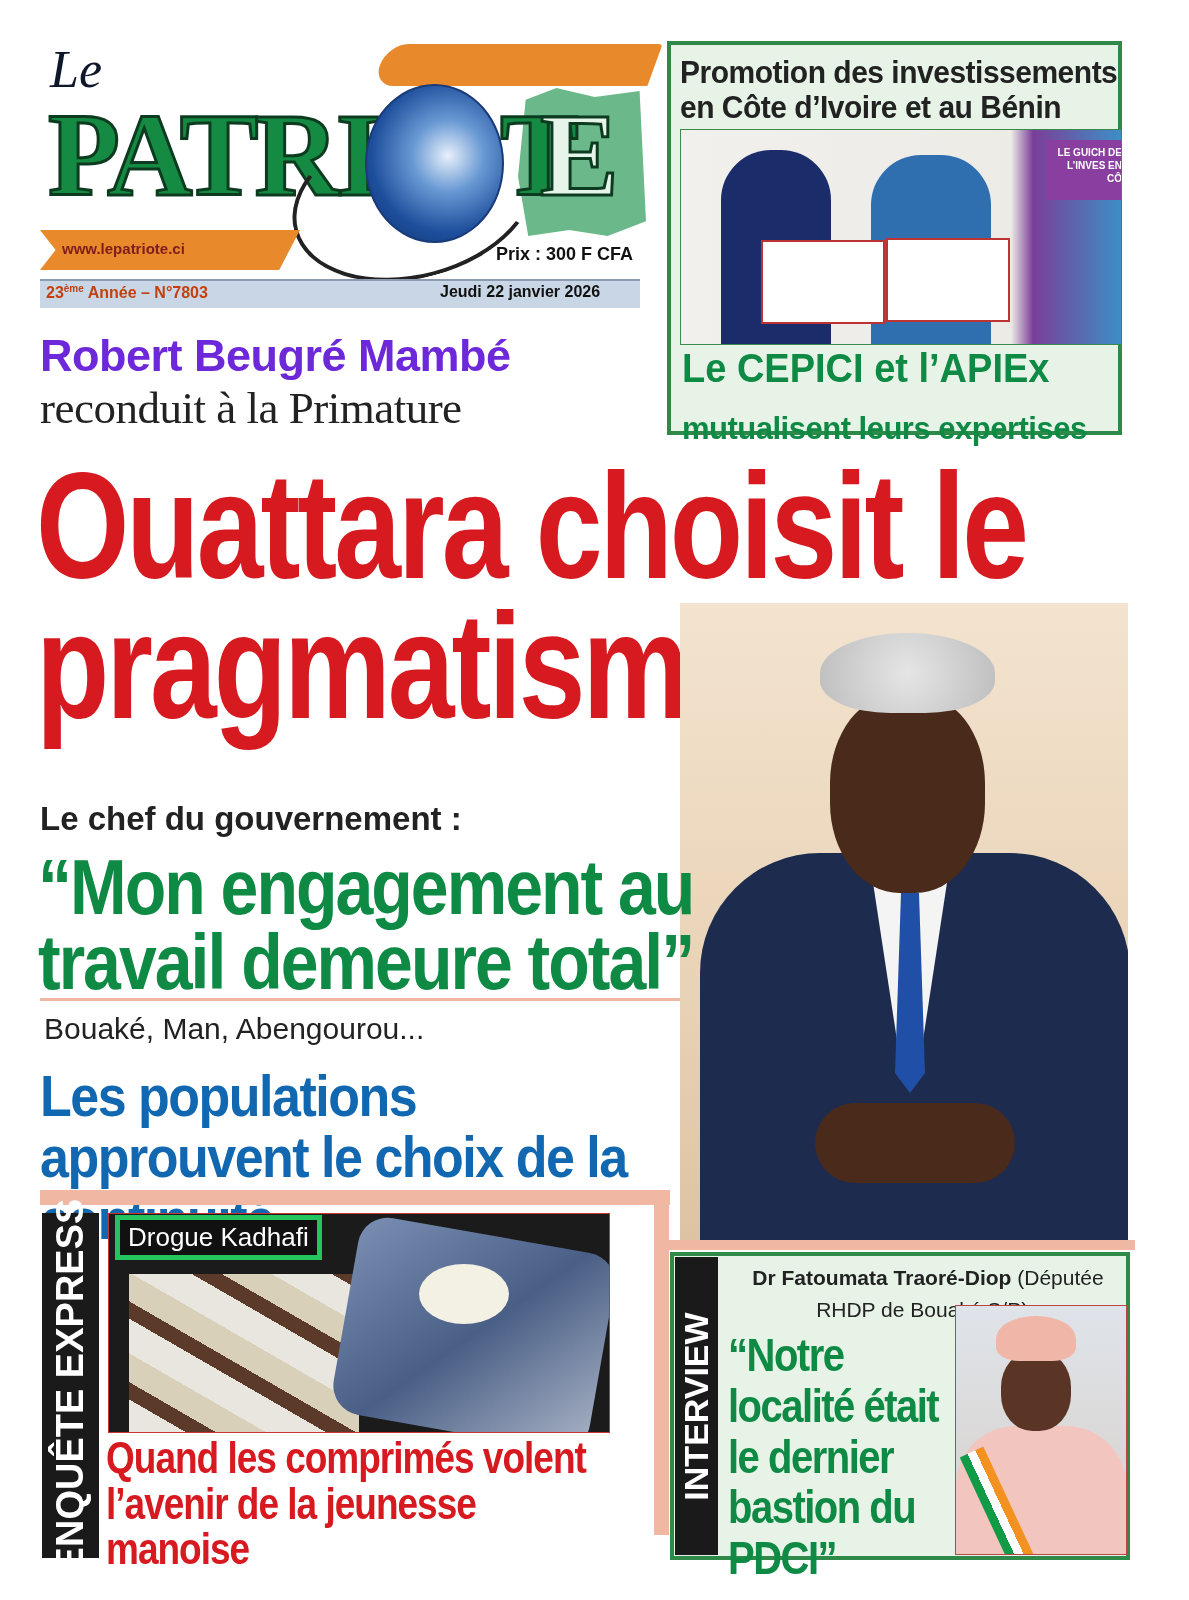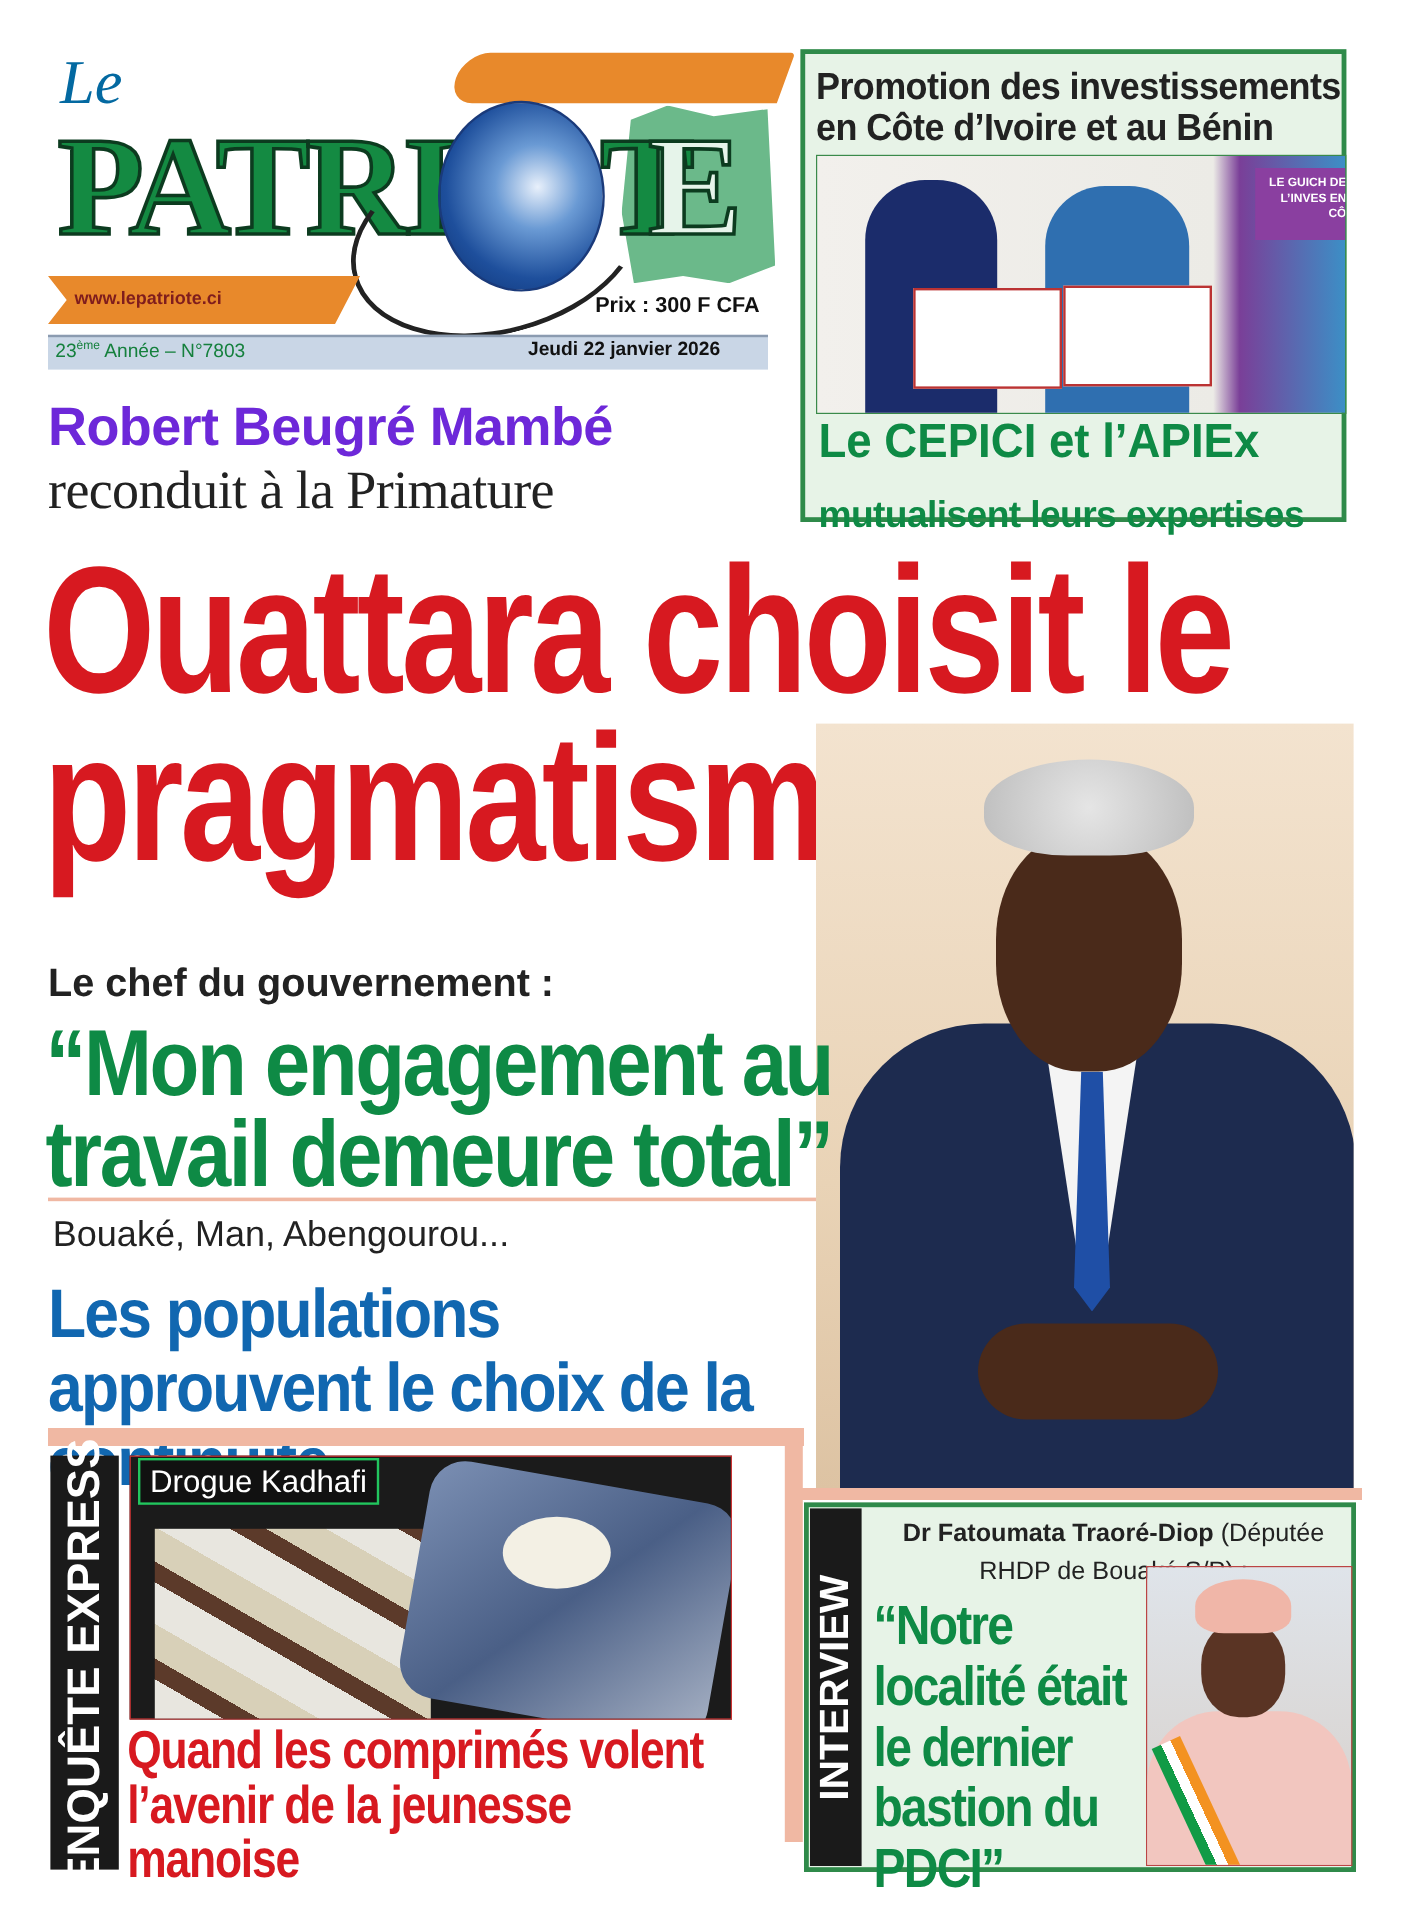--- a/index.html
+++ b/index.html
@@ -1,31 +1,31 @@
 <!DOCTYPE html>
 <html><head>
 <meta charset="utf-8">
 <style>
   html,body{margin:0;padding:0;}
   body{width:1189px;height:1600px;background:#fff;position:relative;overflow:hidden;font-family:"Liberation Sans",sans-serif;}
   .abs{position:absolute;}
   
-  .logo-le{left:50px;top:40px;font-family:"Liberation Serif",serif;font-style:italic;font-size:52px;color:#0369a1;}
+  .logo-le{left:50px;top:40px;font-family:"Liberation Serif",serif;font-style:italic;font-size:52px;color:#0f172a;}
   .orange-top{left:380px;top:44px;width:275px;height:42px;background:#e8892b;border-radius:60px 10px 0 60px;transform:skewX(-20deg);}
   .logo-patri{left:48px;top:88px;font-family:"Liberation Serif",serif;font-weight:bold;font-size:118px;color:#148a42;letter-spacing:-4px;-webkit-text-stroke:3px #0c3b1f;}
   .globe{left:365px;top:84px;width:135px;height:155px;border-radius:50%;background:radial-gradient(circle at 60% 45%,#e8f0fb 0%,#6a9ad4 30%,#1e4f9c 65%,#0c2f6e 100%);border:2px solid #1a3a7a;}
   .globe-arc{left:290px;top:120px;width:240px;height:150px;border:4px solid #222;border-radius:50%;border-color:transparent transparent #222 #222;transform:rotate(-15deg);}
   .logo-te-bg{left:518px;top:88px;width:128px;height:148px;background:#6bb98a;clip-path:polygon(6% 8%,30% 0,60% 6%,95% 2%,100% 90%,70% 100%,40% 96%,8% 100%,0 60%);}
   .logo-te{left:500px;top:88px;font-family:"Liberation Serif",serif;font-weight:bold;font-size:118px;color:#148a42;-webkit-text-stroke:3px #0c3b1f;}
   .logo-e{left:540px;top:88px;font-family:"Liberation Serif",serif;font-weight:bold;font-size:118px;color:#e6f4ea;-webkit-text-stroke:3px #0c3b1f;}
   .orange-bottom{left:40px;top:230px;width:260px;height:40px;background:#e8892b;clip-path:polygon(0 0,100% 0,92% 100%,0 100%,6% 50%);}
   .url{left:62px;top:240px;font-weight:bold;font-size:15px;color:#7f1d1d;}
   .price{left:496px;top:244px;font-weight:bold;font-size:18px;color:#111;}
   .issue-bar{left:40px;top:279px;width:600px;height:27px;background:#c9d6e6;border-top:2px solid #8b9bb0;}
-  .issue-left{left:46px;top:283px;font-weight:normal;font-size:16px;color:#15803d;}
+  .issue-left{left:46px;top:283px;font-weight:bold;font-size:16px;color:#c2410c;}
   .issue-left sup{font-size:10px;}
   .issue-right{left:440px;top:283px;font-weight:bold;font-size:16px;color:#111;}
   
   .kick1{left:40px;top:330px;font-weight:bold;font-size:45px;color:#6d28d9;letter-spacing:-0.5px;}
   .kick2{left:40px;top:382px;font-size:45px;color:#222;letter-spacing:-0.5px;font-family:Liberation Serif, serif;}
   
   .main-head{left:36px;top:455px;font-weight:bold;font-size:120px;line-height:112px;color:#d71920;letter-spacing:-3px;width:1120px;transform:scaleY(1.25);transform-origin:top left;}
   
   .main-photo{left:680px;top:603px;width:448px;height:638px;background:linear-gradient(180deg,#f3e3cf 0%,#e9d3b6 60%,#ddc3a3 100%);overflow:hidden;}
   .main-photo .hair{position:absolute;left:140px;top:30px;width:175px;height:150px;border-radius:50% 50% 40% 40%;background:radial-gradient(circle,#e5e5e5,#bdbdbd);}
@@ -54,21 +54,21 @@
   .cepici1{left:682px;top:348px;font-weight:bold;font-size:38px;color:#0e8a45;letter-spacing:0px;line-height:38px;transform:scaleY(1.05);transform-origin:top left;}
   .cepici2{left:682px;top:388px;font-weight:bold;font-size:31px;color:#0e8a45;letter-spacing:-0.5px;line-height:32px;margin-top:25px;}
   
   .enq-band{left:42px;top:1213px;width:57px;height:345px;background:#1a1a1a;}
   .enq-label{left:42px;top:1213px;width:57px;height:345px;display:flex;align-items:center;justify-content:center;}
   .enq-label span{transform:rotate(-90deg);white-space:nowrap;color:#fff;font-weight:bold;font-size:38px;letter-spacing:0px;}
   .enq-photo{left:108px;top:1213px;width:500px;height:218px;background:#1b1b1b;border:1px solid #c33;overflow:hidden;}
   .enq-photo .bag{position:absolute;left:235px;top:20px;width:260px;height:200px;background:linear-gradient(135deg,#7b8fb3,#4a5f86 50%,#aab4c6);border-radius:30px;transform:rotate(10deg);}
   .enq-photo .pills{position:absolute;left:20px;top:60px;width:230px;height:160px;background:repeating-linear-gradient(30deg,#e8e6df 0 30px,#5c3a2a 30px 45px,#d8d0b8 45px 70px);}
   .enq-photo .pile{position:absolute;left:310px;top:50px;width:90px;height:60px;border-radius:50%;background:#f3f0e4;}
-  .drogue-tag{left:115px;top:1215px;background:#111;color:#fff;font-size:26px;padding:2px 8px;border:2px solid #22c55e;}
+  .drogue-tag{left:115px;top:1215px;background:#111;color:#fff;font-size:26px;padding:2px 8px;border:5px solid #22c55e;}
   .quand{left:106px;top:1436px;font-weight:bold;font-size:37px;line-height:38px;color:#d71920;letter-spacing:-1px;transform:scaleY(1.2);transform-origin:top left;width:520px;}
   
   .int-box{left:670px;top:1252px;width:460px;height:308px;background:#e7f3e7;border:4px solid #2f8a4a;box-sizing:border-box;}
   .int-band{left:675px;top:1257px;width:43px;height:298px;background:#1a1a1a;display:flex;align-items:center;justify-content:center;}
   .int-band span{transform:rotate(-90deg);white-space:nowrap;color:#fff;font-weight:bold;font-size:34px;}
   .int-name{left:728px;top:1262px;font-size:21px;color:#222;width:400px;line-height:32px;text-align:center;}
   .int-name b{font-weight:bold;}
   .int-quote{left:728px;top:1330px;font-weight:bold;font-size:40px;line-height:44px;color:#0e8a45;width:230px;letter-spacing:-1.5px;transform:scaleY(1.15);transform-origin:top left;}
   .int-photo{left:955px;top:1305px;width:170px;height:248px;background:linear-gradient(180deg,#dfe4ea,#d7cfc9);border:1px solid #b44;overflow:hidden;}
   .int-photo .head{position:absolute;left:40px;top:10px;width:80px;height:70px;border-radius:50% 50% 30% 30%;background:#f0b6a8;}

